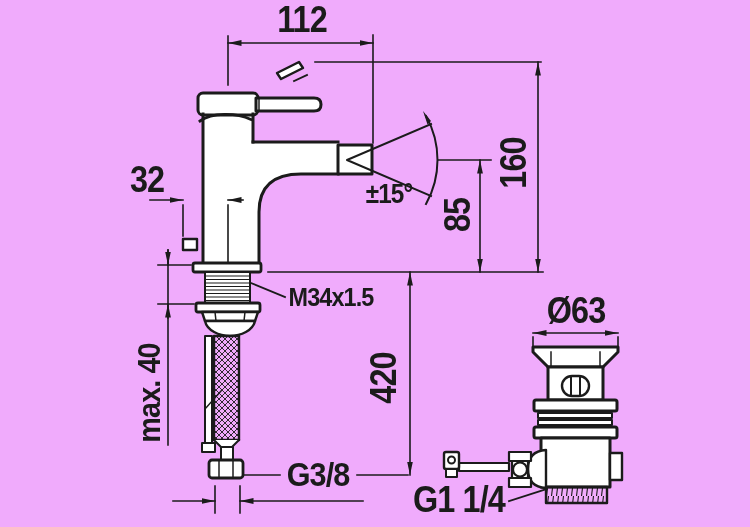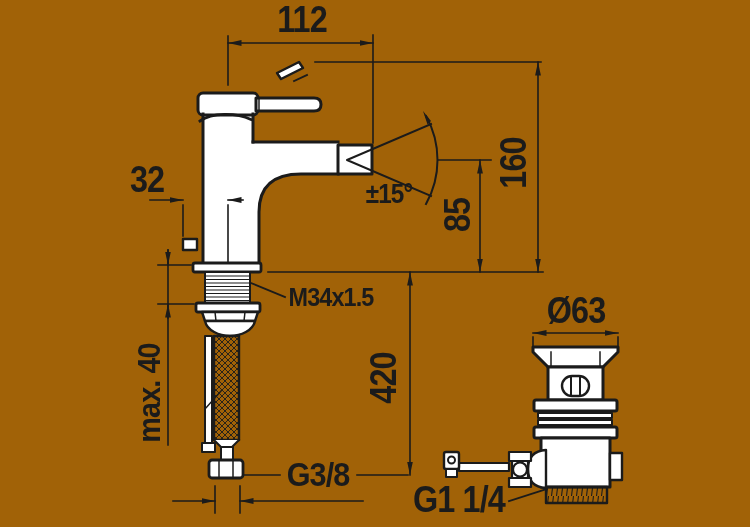--- a/index.html
+++ b/index.html
@@ -1,17 +1,17 @@
 <!DOCTYPE html>
 <html><head>
 <meta charset="utf-8">
 <style>
   html,body{margin:0;padding:0;background:#fff;}
   #canvas{
-    position:relative;width:750px;height:527px;background:#a16207;overflow:hidden;
+    position:relative;width:750px;height:527px;background:#f0abfc;overflow:hidden;
     font-family:"Liberation Sans", sans-serif;
   }
   #lineart{position:absolute;left:0;top:0;}
   .lbl{
     position:absolute;
     transform:translate(-50%,-50%) scale(0.9,1);
     font-weight:bold;color:#1b1b1b;white-space:nowrap;line-height:1;
     letter-spacing:-1px;
   }
   .lbl.rot{transform:translate(-50%,-50%) rotate(-90deg) scale(0.9,1);}

